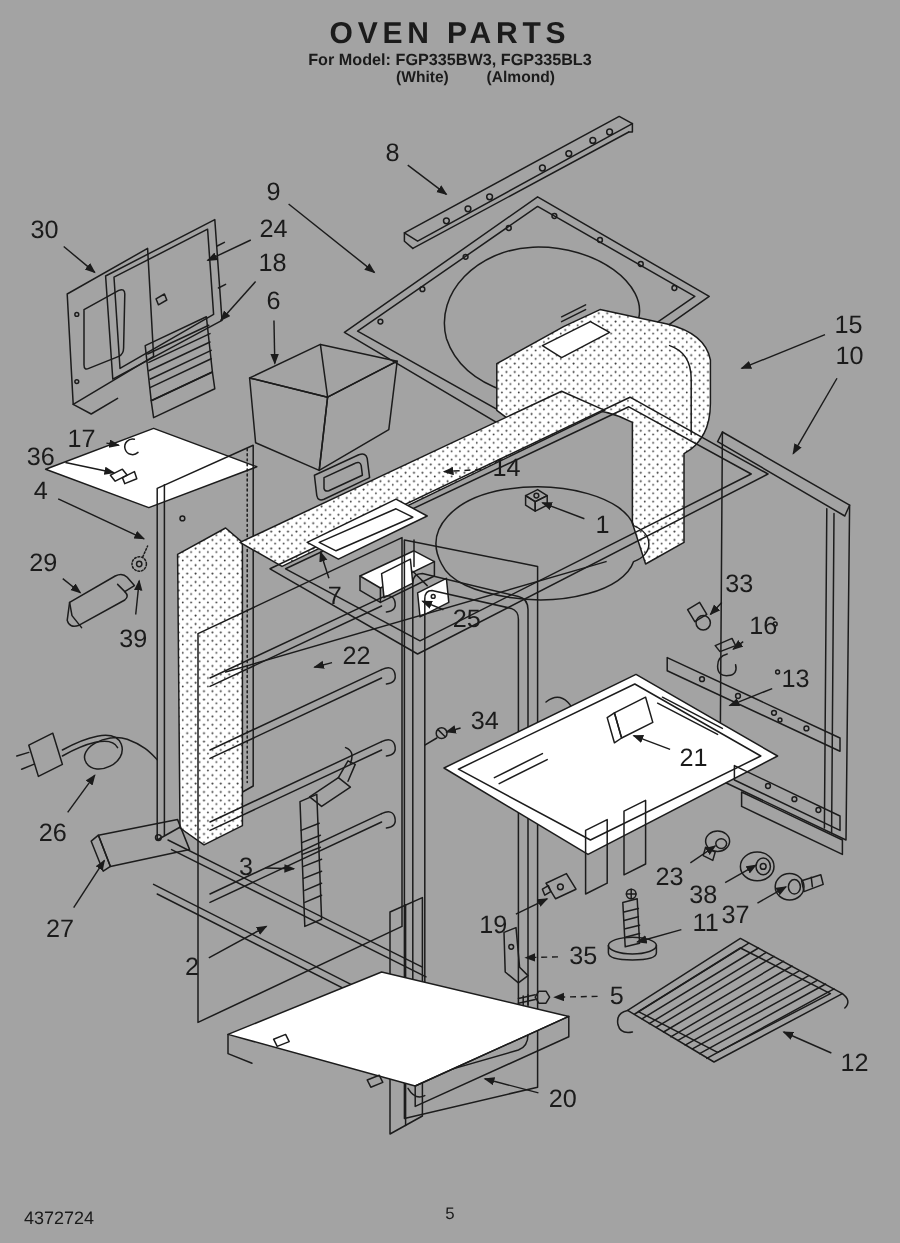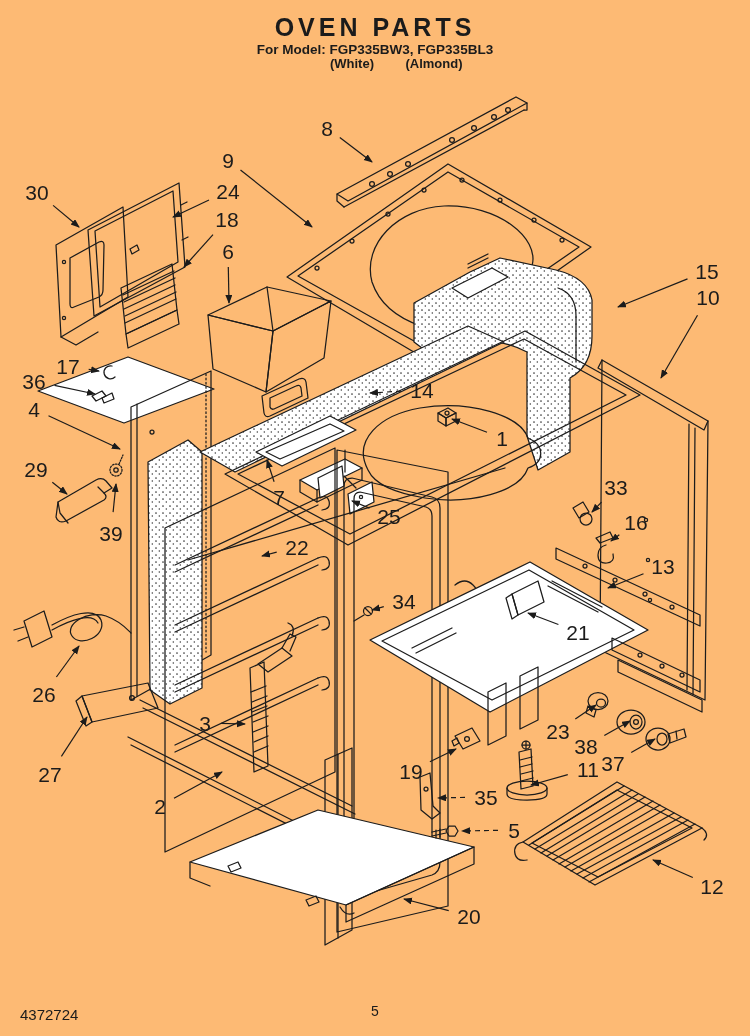--- a/index.html
+++ b/index.html
@@ -1,16 +1,16 @@
 <!DOCTYPE html>
 <html><head>
 <meta charset="utf-8">
 <style>
   html,body{margin:0;padding:0;background:#e8e8e8;}
-  .page{position:relative;width:750px;height:1036px;background:#fdba74;margin:0 auto;
+  .page{position:relative;width:750px;height:1036px;background:#a3a3a3;margin:0 auto;
         font-family:"Liberation Sans",sans-serif;overflow:hidden;}
   svg{position:absolute;left:0;top:0;}
   svg text{fill:#1b1b1b;}
   .title{font:700 25px "Liberation Sans",sans-serif;letter-spacing:4px;text-anchor:middle;}
   .model{font:700 13.5px "Liberation Sans",sans-serif;text-anchor:middle;}
   .finish{font:700 13px "Liberation Sans",sans-serif;text-anchor:middle;}
   .docnum{font:500 15px "Liberation Sans",sans-serif;}
   .pagenum{font:500 14px "Liberation Sans",sans-serif;text-anchor:middle;}
   #art{stroke:#1c1c1c;fill:none;stroke-width:1.25;stroke-linejoin:round;stroke-linecap:round;}
   #art .wfill{fill:#ffffff;}

